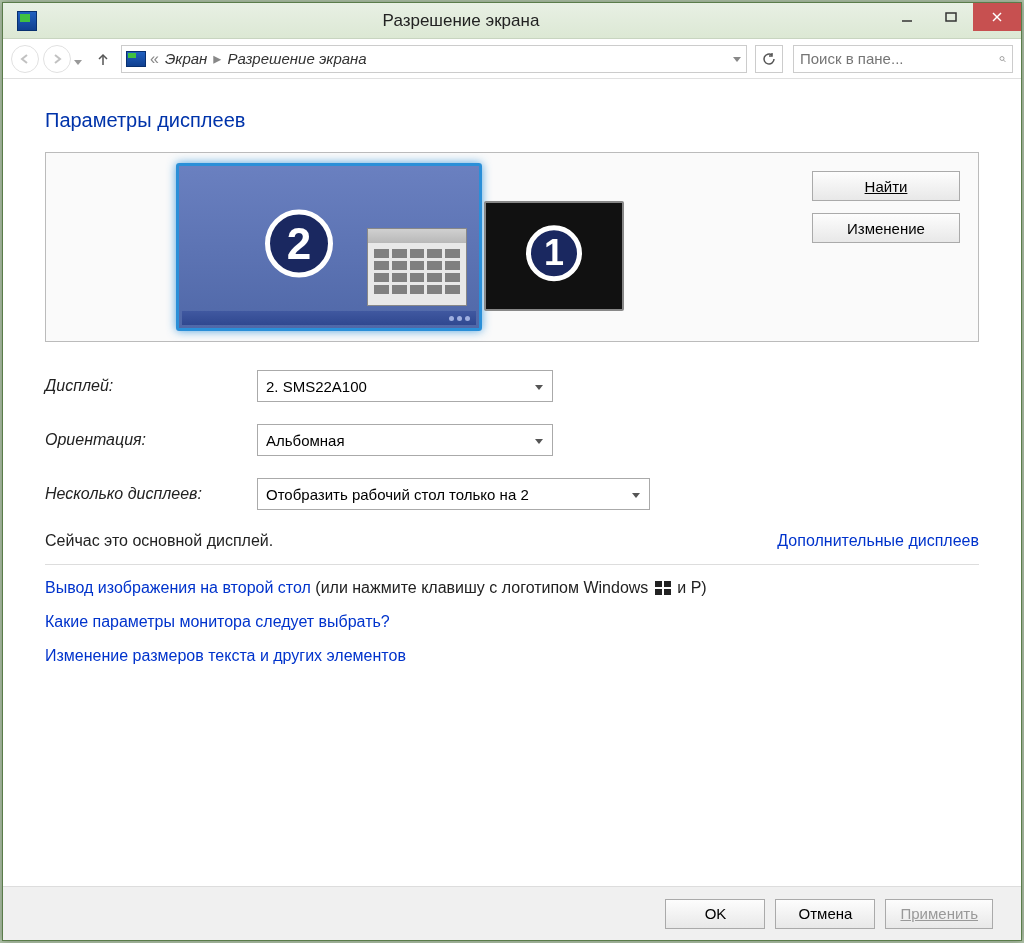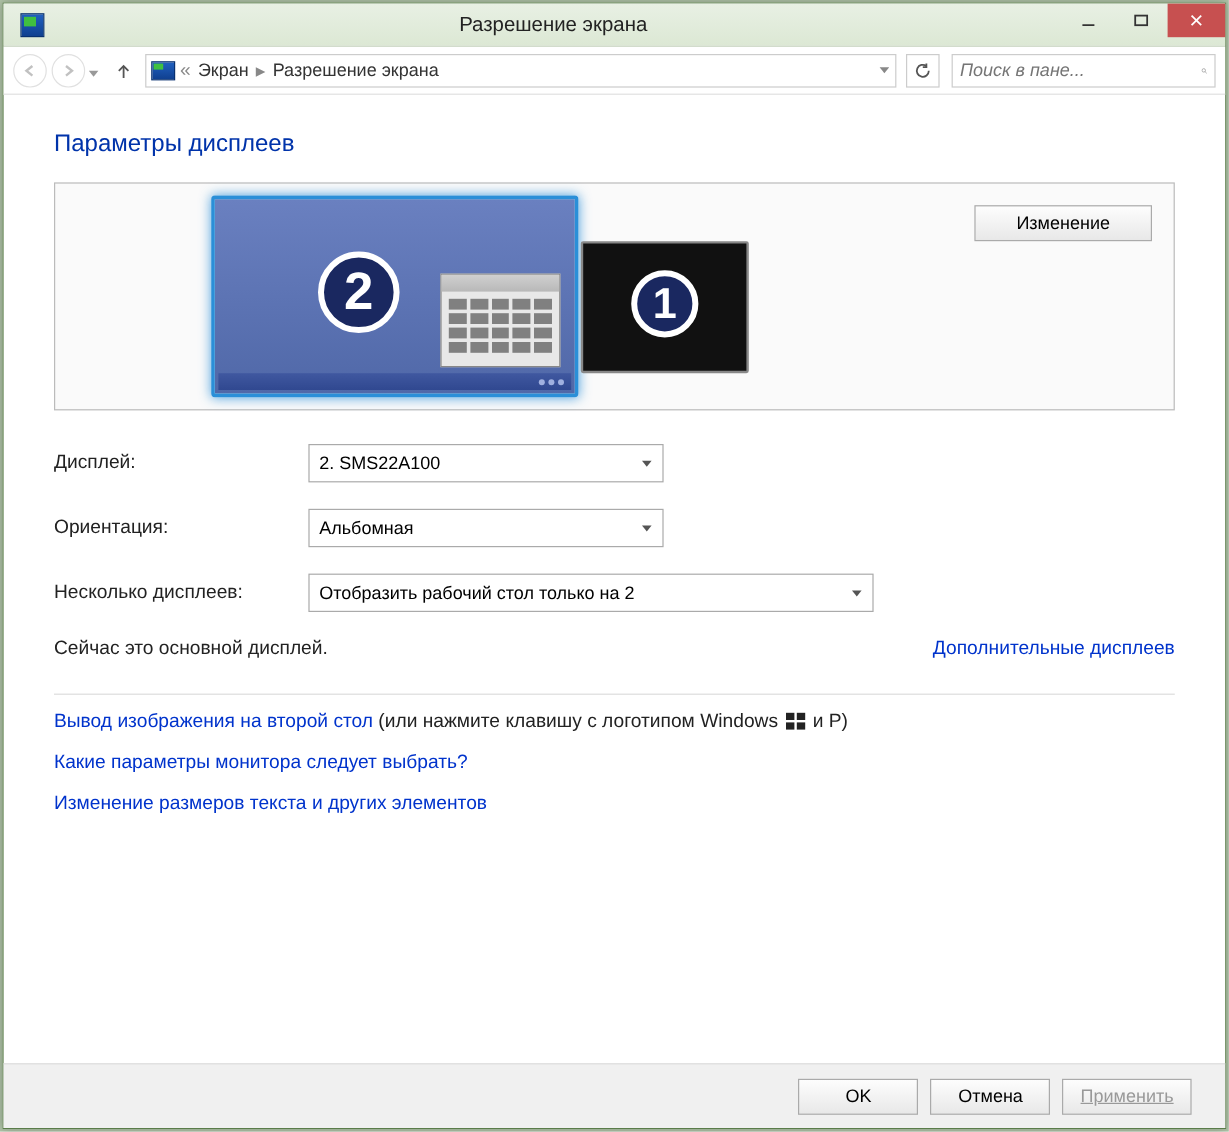--- a/index.html
+++ b/index.html
@@ -15,26 +15,26 @@
 .win-btn.close svg { stroke:#fff; }
 .win-btn svg { width:12px; height:12px; stroke:#333; stroke-width:1.5; }
 .navbar { height:40px; background:#fff; border-bottom:1px solid #e0e0e0; display:flex; align-items:center; padding:0 8px; gap:4px; }
 .nav-arrow { width:28px; height:28px; border:1px solid #ccc; border-radius:50%; display:flex; align-items:center; justify-content:center; color:#999; cursor:pointer; }
 .nav-arrow.disabled { opacity:0.6; }
 .nav-drop { width:12px; height:12px; color:#999; margin-left:-2px; }
 .nav-up { width:20px; height:20px; color:#555; display:flex; align-items:center; justify-content:center; cursor:pointer; margin:0 4px; }
 .addressbar { flex:1; height:28px; border:1px solid #ccc; display:flex; align-items:center; padding:0 4px; gap:4px; }
 .addr-icon { width:20px; height:16px; background:linear-gradient(#2060c0,#104090); border:1px solid #083070; position:relative; }
 .addr-icon::after { content:""; position:absolute; width:8px; height:5px; background:#40c040; top:1px; left:1px; }
-.addr-seg { font-size:15px; color:#333; padding:0 2px; }
+.addr-seg { font-size:15px; color:#333; padding:0 2px;font-style:italic; }
 .addr-chev { color:#888; }
 .addr-drop { margin-left:auto; color:#888; }
 .refresh-btn { width:28px; height:28px; border:1px solid #ccc; display:flex; align-items:center; justify-content:center; cursor:pointer; margin-left:4px; }
 .searchbox { width:220px; height:28px; border:1px solid #ccc; display:flex; align-items:center; padding:0 6px; margin-left:6px; }
-.searchbox input { border:none; outline:none; flex:1; font-size:15px; color:#888; font-style:italic; }
+.searchbox input { border:none; outline:none; flex:1; font-size:15px; color:#888; }
 .content { padding:30px 42px 0 42px; }
 .page-heading { font-size:20px; color:#0033aa; margin-bottom:20px; }
 .preview-box { border:1px solid #bbb; height:190px; display:flex; align-items:center; padding:0 20px; position:relative; background:#fafafa; }
 .monitors { display:flex; align-items:flex-end; gap:2px; margin-left:110px; }
 .monitor { position:relative; }
 .monitor.m2 { width:306px; height:168px; background:linear-gradient(#6a80c0,#5068a8); border:3px solid #2a8fd8; border-radius:3px; box-shadow:0 0 10px rgba(42,143,216,0.8); }
 .monitor.m2 .taskbar { position:absolute; bottom:3px; left:3px; right:3px; height:14px; background:linear-gradient(#4058a0,#304890); display:flex; align-items:center; justify-content:flex-end; gap:3px; padding-right:6px; }
 .monitor.m2 .taskbar span { width:5px; height:5px; background:#a0b0e0; border-radius:50%; }
 .monitor.m1 { width:140px; height:110px; background:#111; border:2px solid #888; border-radius:2px; margin-bottom:20px; }
 .mnum { position:absolute; top:50%; left:50%; transform:translate(-50%,-55%); width:68px; height:68px; border-radius:50%; background:#1a2860; border:5px solid #fff; display:flex; align-items:center; justify-content:center; color:#fff; font-size:44px; font-weight:bold; }
@@ -42,27 +42,27 @@
 .m2 .mnum { left:40%; }
 .mini-win { position:absolute; right:12px; bottom:22px; width:100px; height:78px; background:#e8e8e8; border:1px solid #888; }
 .mini-win .mw-title { height:14px; background:linear-gradient(#d0d0d0,#b8b8b8); }
 .mini-win .mw-grid { padding:6px; display:grid; grid-template-columns:repeat(5,1fr); gap:3px; }
 .mini-win .mw-grid span { height:9px; background:#808080; }
 .preview-btns { position:absolute; right:18px; top:18px; display:flex; flex-direction:column; gap:12px; }
 .btn { min-width:148px; height:30px; border:1px solid #aaa; background:linear-gradient(#fdfdfd,#e8e8e8); font-size:15px; cursor:pointer; padding:0 14px; }
 .btn.small { min-width:100px; }
 .form { margin-top:28px; }
 .form-row { display:flex; align-items:center; margin-bottom:22px; }
-.form-label { width:212px; font-size:16px; color:#222; }
+.form-label { width:212px; font-size:16px; color:#222;font-style:italic; }
 .combo { height:32px; border:1px solid #aaa; background:#fff; display:flex; align-items:center; padding:0 8px; font-size:15px; cursor:pointer; position:relative; }
 .combo.w1 { width:296px; }
 .combo.w3 { width:318px; }
-.combo.w4 { width:471px; }
+.combo.w4 { width:393px; }
 .combo .chev { margin-left:auto; color:#555; }
-.status-row { display:flex; justify-content:space-between; align-items:center; font-size:16px; margin-top:12px; margin-bottom:28px;gap:32px; }
+.status-row { display:flex; justify-content:space-between; align-items:center; font-size:16px; margin-top:12px; margin-bottom:14px;gap:32px; }
 .status-txt { color:#222; }
 .link { color:#0033cc; cursor:pointer; font-size:16px; }
 .divider { border:none; border-top:1px solid #ddd; margin:6px 0 14px 0; }
 .linkrow { margin-bottom:16px; font-size:16px; }
 .linkrow .plain { color:#222; }
 .win-logo { display:inline-block; width:16px; height:14px; vertical-align:-2px; margin:0 2px; position:relative; }
 .win-logo span { position:absolute; width:7px; height:6px; background:#222; }
 .win-logo span:nth-child(1){top:0;left:0;} .win-logo span:nth-child(2){top:0;right:0;} .win-logo span:nth-child(3){bottom:0;left:0;} .win-logo span:nth-child(4){bottom:0;right:0;}
 .footer { position:absolute; bottom:0; left:0; right:0; height:54px; background:#f0f0f0; border-top:1px solid #ddd; display:flex; align-items:center; justify-content:flex-end; gap:10px; padding-right:28px; }
 .footer .btn.disabled { color:#999; }
@@ -175,20 +175,21 @@
               <span></span>
               <span></span>
               <span></span>
             </div>
         </div>
         <div class="monitor m1">
           <div class="mnum">1</div>
         </div>
       </div>
       <div class="preview-btns">
+        <button class="btn"><u>Найти</u></button>
         <button class="btn">Изменение</button>
       </div>
     </div>
 
     <div class="form">
       <div class="form-row">
         <div class="form-label"><span>Дисплей:</span></div>
         <div class="combo w1">
           <span>2. SMS22A100</span>
           <span class="chev"><svg width="10" height="10" viewBox="0 0 10 10" fill="#555">

